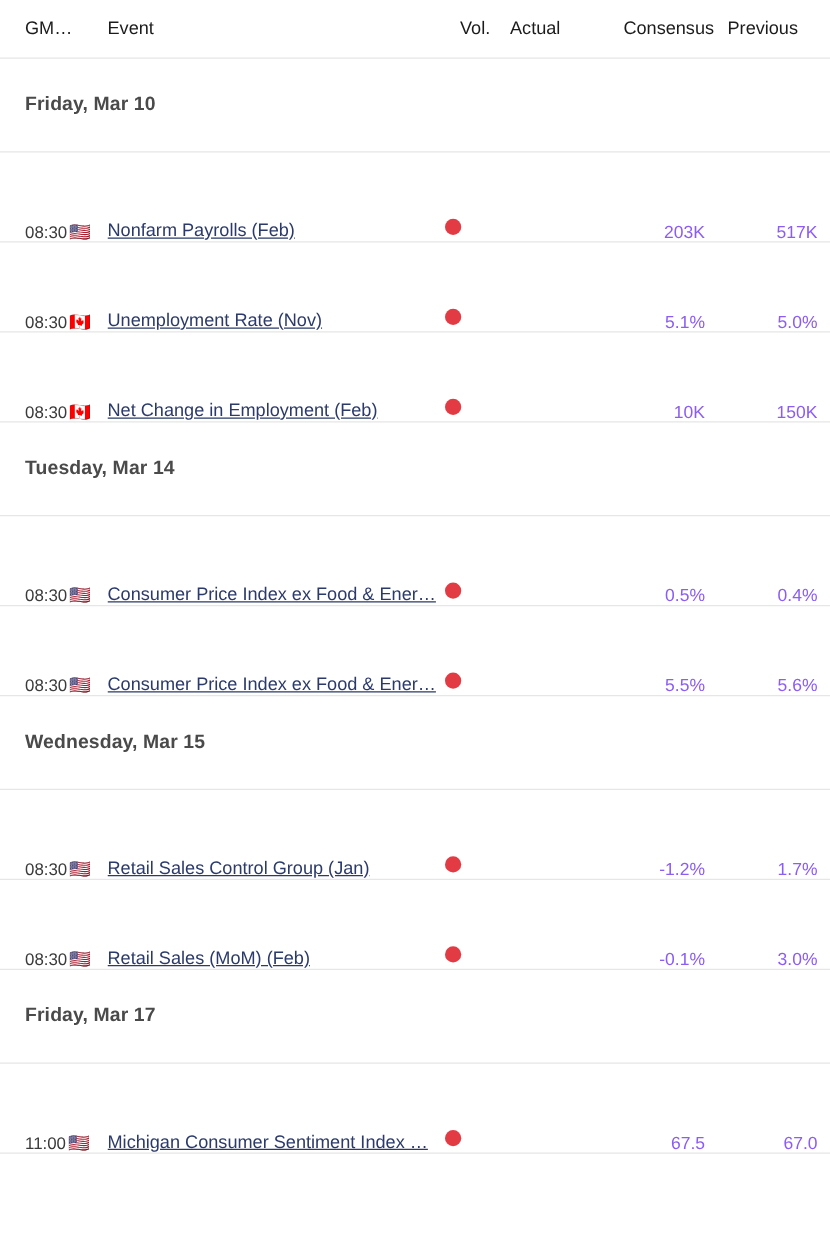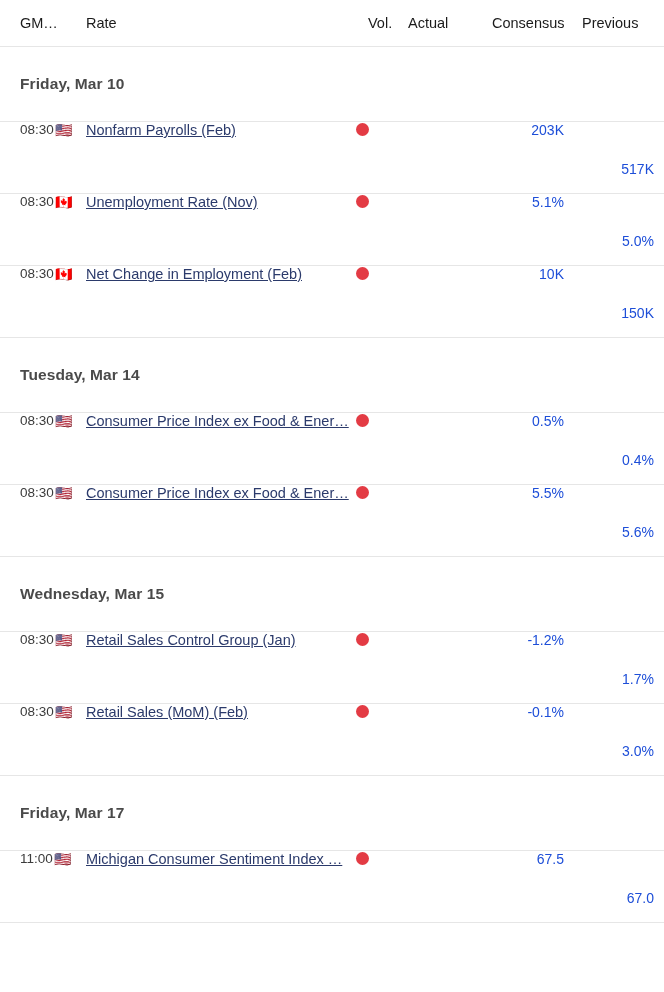--- a/index.html
+++ b/index.html
@@ -42,21 +42,21 @@
   
   .col-time   { width: 86px;  padding-left: 20px; box-sizing: border-box; flex: 0 0 86px; }
   .col-event  { width: 270px; box-sizing: border-box; flex: 0 0 270px; }
   .col-vol    { width: 52px;  box-sizing: border-box; flex: 0 0 52px; text-align: left; }
   .col-actual { width: 78px;  box-sizing: border-box; flex: 0 0 78px; text-align: right; }
   .col-cons   { width: 92px;  box-sizing: border-box; flex: 0 0 92px; text-align: right; }
   .col-prev   { width: 86px;  box-sizing: border-box; flex: 0 0 86px; text-align: right; }
 
   .cal-header .col-vol    { text-align: left; padding-left: 12px; }
   .cal-header .col-actual { text-align: left; }
-  .cal-header .col-cons   { text-align: left; padding-left: 6px; }
+  .cal-header .col-cons   { text-align: center; padding-left: 6px; }
   .cal-header .col-prev   { text-align: left; padding-left: 4px; }
 
   
   .date-row {
     height: 74px;
     display: flex;
     align-items: center;
     padding-left: 20px;
     box-sizing: border-box;
     font-size: 15.5px;
@@ -67,21 +67,21 @@
   .row-divider {
     height: 1px;
     background: #e6e6e6;
     width: 664px;
   }
 
   
   .event-row {
     height: 71px;
     display: flex;
-    align-items: flex-start;
+    align-items: flex-end;
     box-sizing: border-box;
   }
   .time-cell {
     display: flex;
     align-items: center;
     font-size: 13.5px;
     color: #3b3b3b;
     white-space: nowrap;
   }
   .flag {
@@ -101,35 +101,35 @@
   }
   .vol-dot {
     display: inline-block;
     width: 13px;
     height: 13px;
     border-radius: 50%;
     background: #e33b44;
   }
   .val {
     font-size: 14px;
-    color: #1d4ed8;
+    color: #8b5cf6;
     white-space: nowrap;
   }
   .val.empty { color: transparent; }
   .pad-right { padding-right: 14px; }
   .pad-right-2 { padding-right: 10px; margin-top: 39px; }
 </style>
 </head>
 <body>
 
 <div class="calendar">
 
   <div class="cal-header">
     <div class="col col-time">GM…</div>
-    <div class="col col-event">Rate</div>
+    <div class="col col-event">Event</div>
     <div class="col col-vol">Vol.</div>
     <div class="col col-actual">Actual</div>
     <div class="col col-cons">Consensus</div>
     <div class="col col-prev">Previous</div>
   </div>
   <div class="header-divider"></div>
 
   <div id="groups-container">
       <div class="date-row">Friday, Mar 10</div>
       <div class="row-divider"></div>

